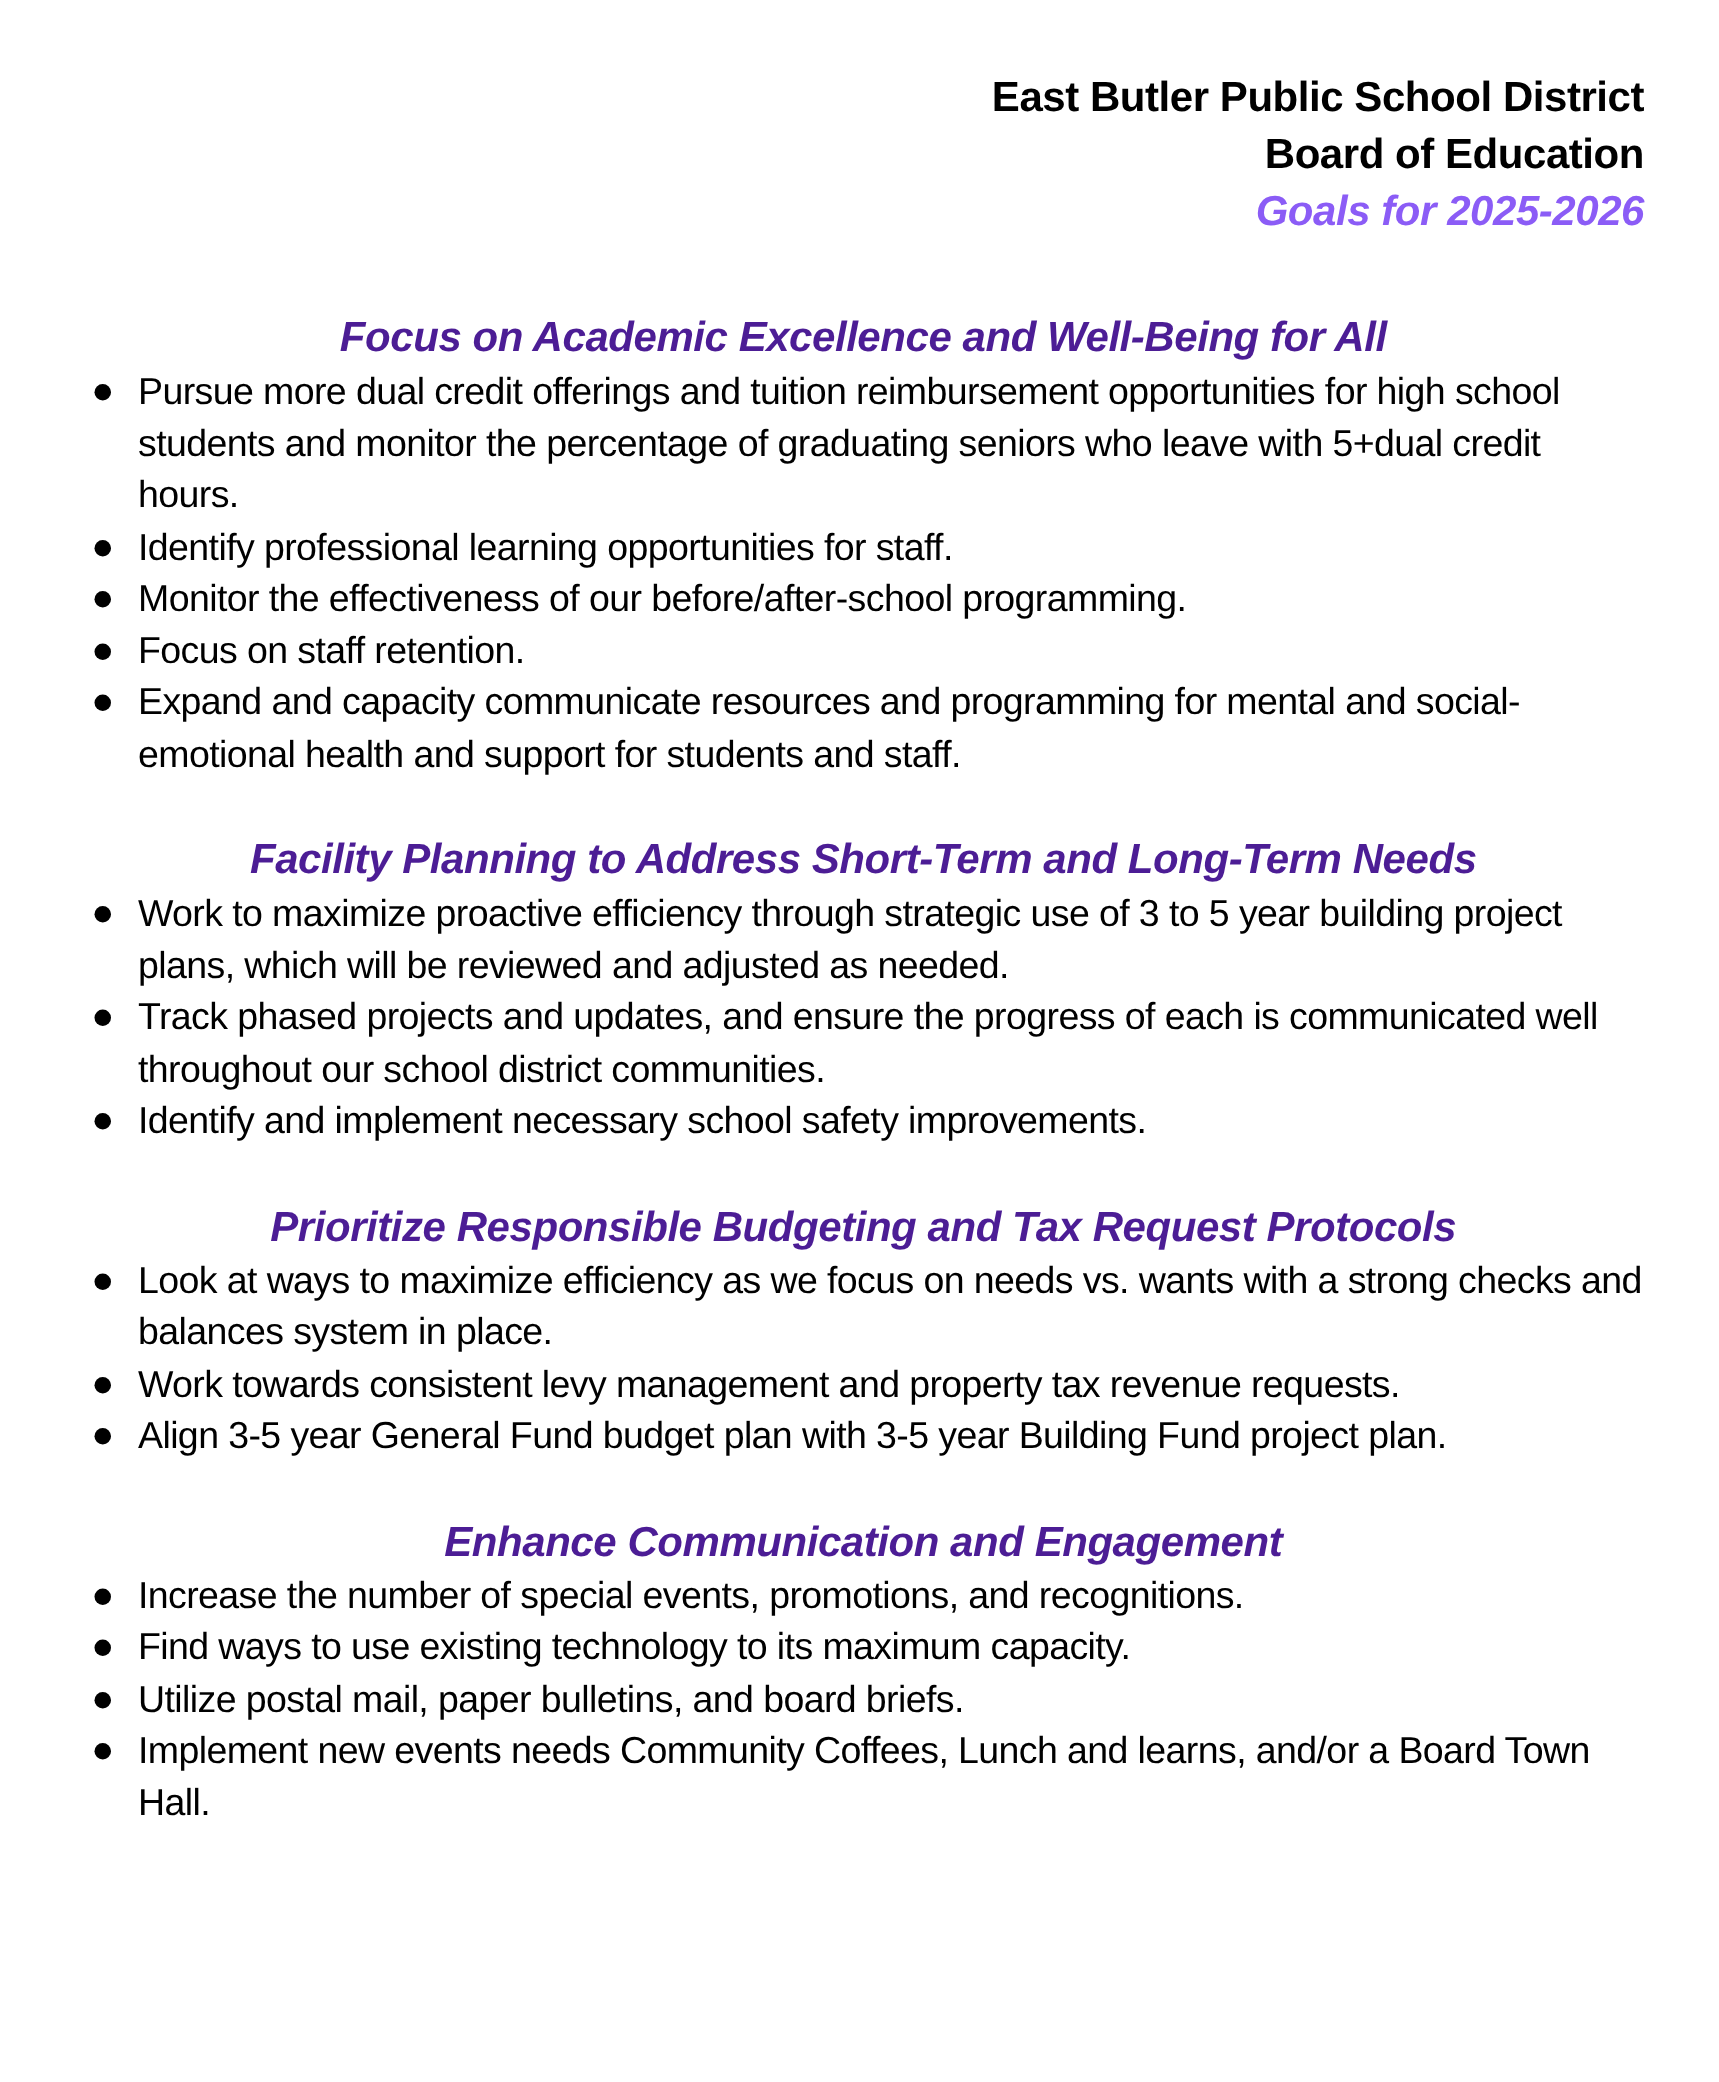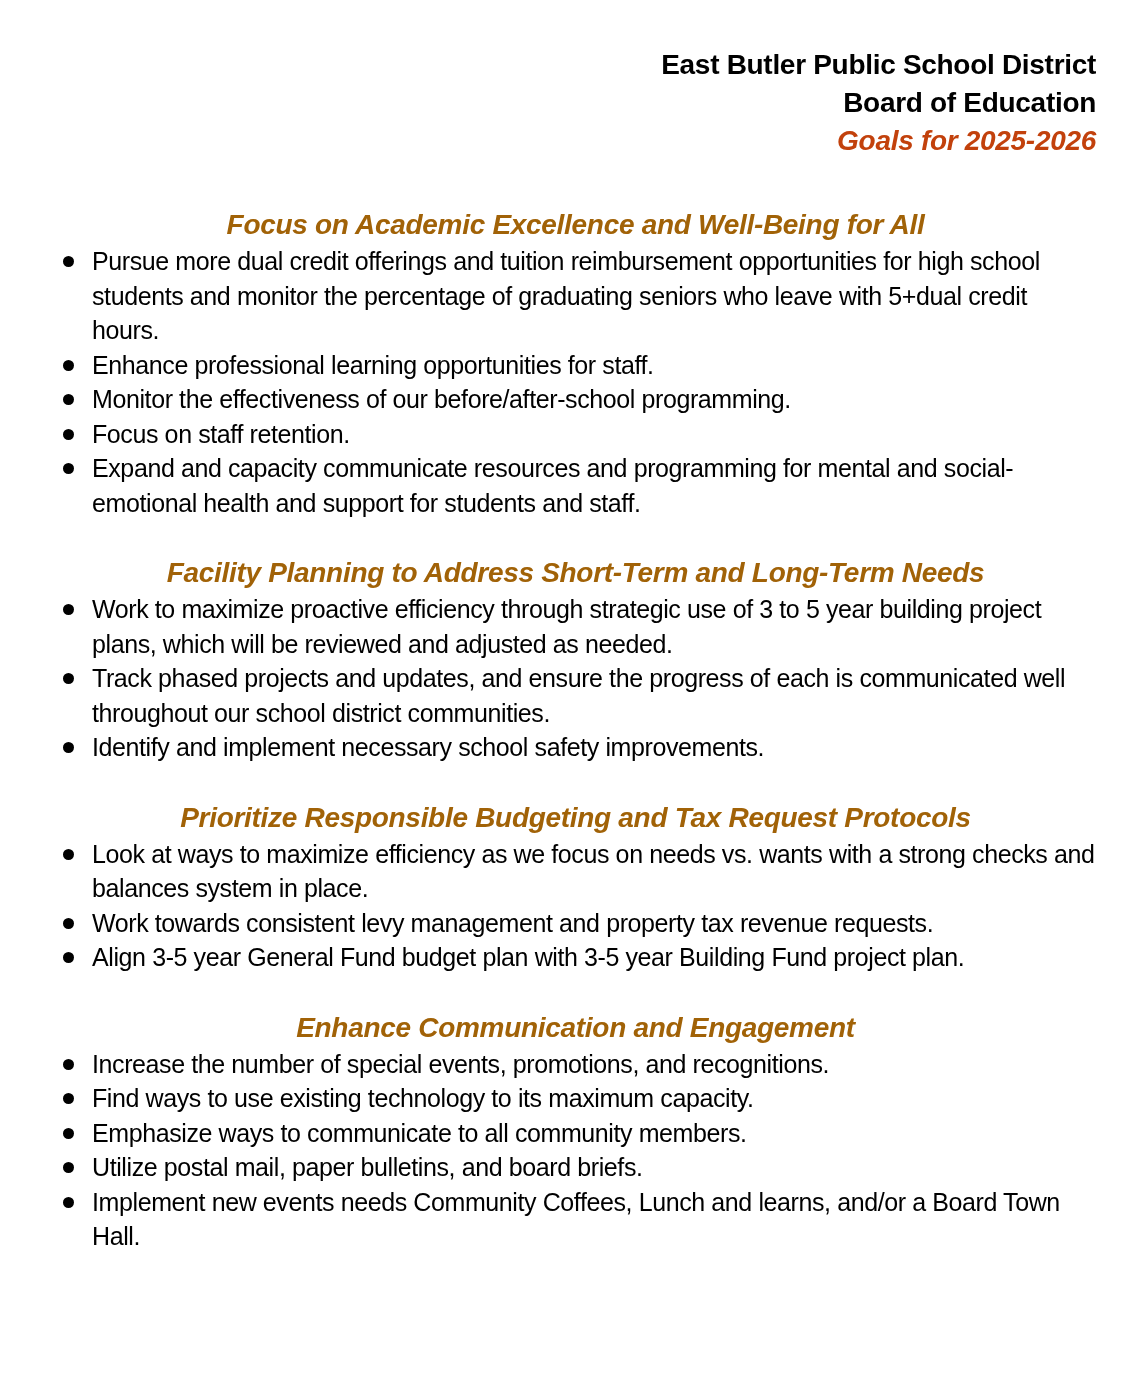--- a/index.html
+++ b/index.html
@@ -22,29 +22,29 @@
     border-radius: 15px;
   }
   .doc-header {
     text-align: right;
     font-weight: bold;
     font-size: 28px;
     line-height: 38px;
     letter-spacing: -0.3px;
   }
   .doc-header .subtitle {
-    color: #c2410c;
+    color: #8b5cf6;
     font-style: italic;
   }
   section.goal-section { margin-top: 0; }
   .section-heading {
     margin: 0;
     padding: 0;
     text-align: center;
-    color: #a16207;
+    color: #4c1d95;
     font-style: italic;
     font-weight: bold;
     font-size: 28px;
     line-height: 37px;
     letter-spacing: -0.3px;
   }
   .heading-gap-first { height: 46px; }
   .heading-gap { height: 34px; }
   .list-gap { height: 1px; }
   ul.goals {
@@ -81,21 +81,21 @@
     <div class="subtitle">Goals for 2025-2026</div>
   </header>
 
   <div class="heading-gap-first"></div>
 
   <section class="goal-section">
     <h2 class="section-heading">Focus on Academic Excellence and Well-Being for All</h2>
     <div class="list-gap"></div>
     <ul class="goals">
       <li>Pursue more dual credit offerings and tuition reimbursement opportunities for high school students and monitor the percentage of graduating seniors who leave with 5+dual credit hours.</li>
-      <li>Enhance professional learning opportunities for staff.</li>
+      <li>Identify professional learning opportunities for staff.</li>
       <li>Monitor the effectiveness of our before/after-school programming.</li>
       <li>Focus on staff retention.</li>
       <li>Expand and capacity communicate resources and programming for mental and social-emotional health and support for students and staff.</li>
     </ul>
   </section>
 
   <div class="heading-gap"></div>
 
   <section class="goal-section">
     <h2 class="section-heading">Facility Planning to Address Short-Term and Long-Term Needs</h2>
@@ -120,19 +120,18 @@
   </section>
 
   <div class="heading-gap"></div>
 
   <section class="goal-section">
     <h2 class="section-heading">Enhance Communication and Engagement</h2>
     <div class="list-gap"></div>
     <ul class="goals">
       <li>Increase the number of special events, promotions, and recognitions.</li>
       <li>Find ways to use existing technology to its maximum capacity.</li>
-      <li>Emphasize ways to communicate to all community members.</li>
       <li>Utilize postal mail, paper bulletins, and board briefs.</li>
       <li>Implement new events needs Community Coffees, Lunch and learns, and/or a Board Town Hall.</li>
     </ul>
   </section>
 
 </div>
 
 </body></html>

